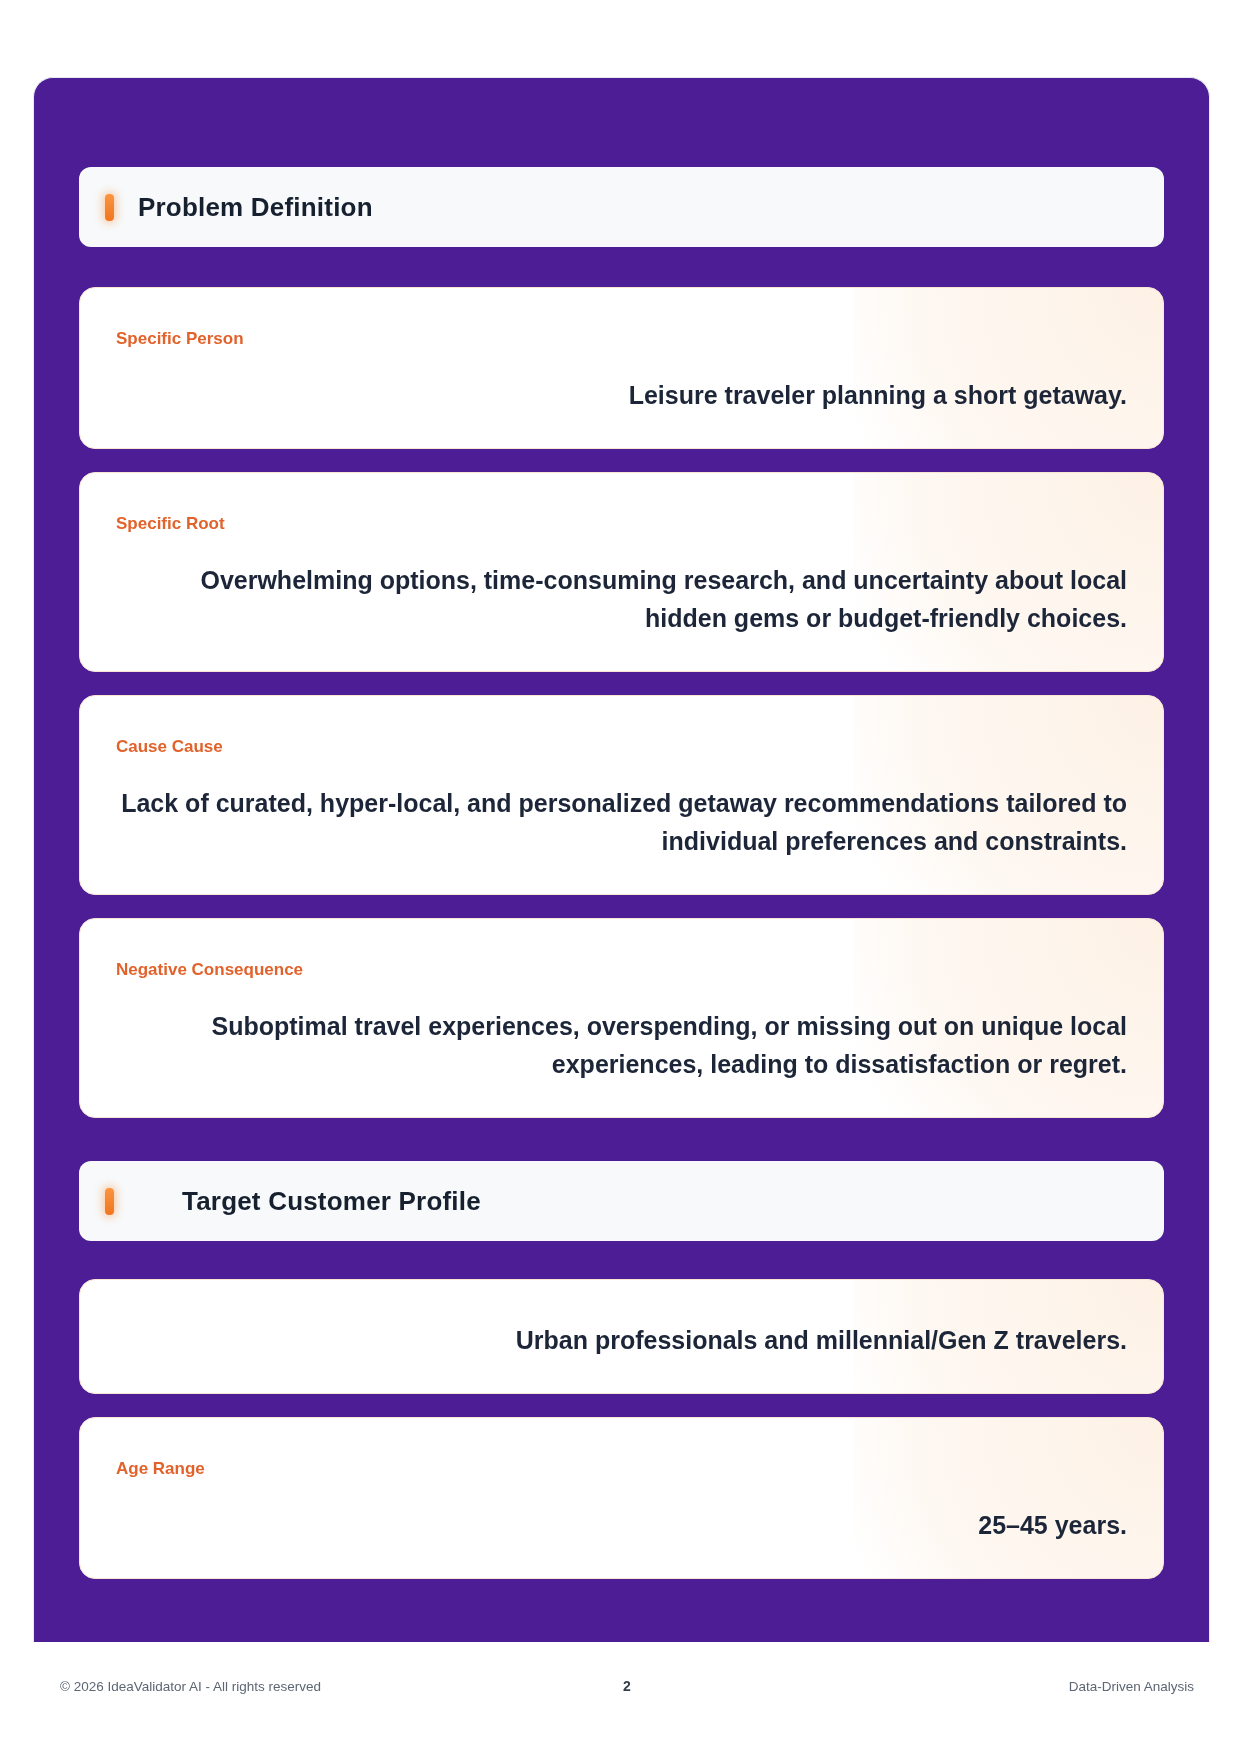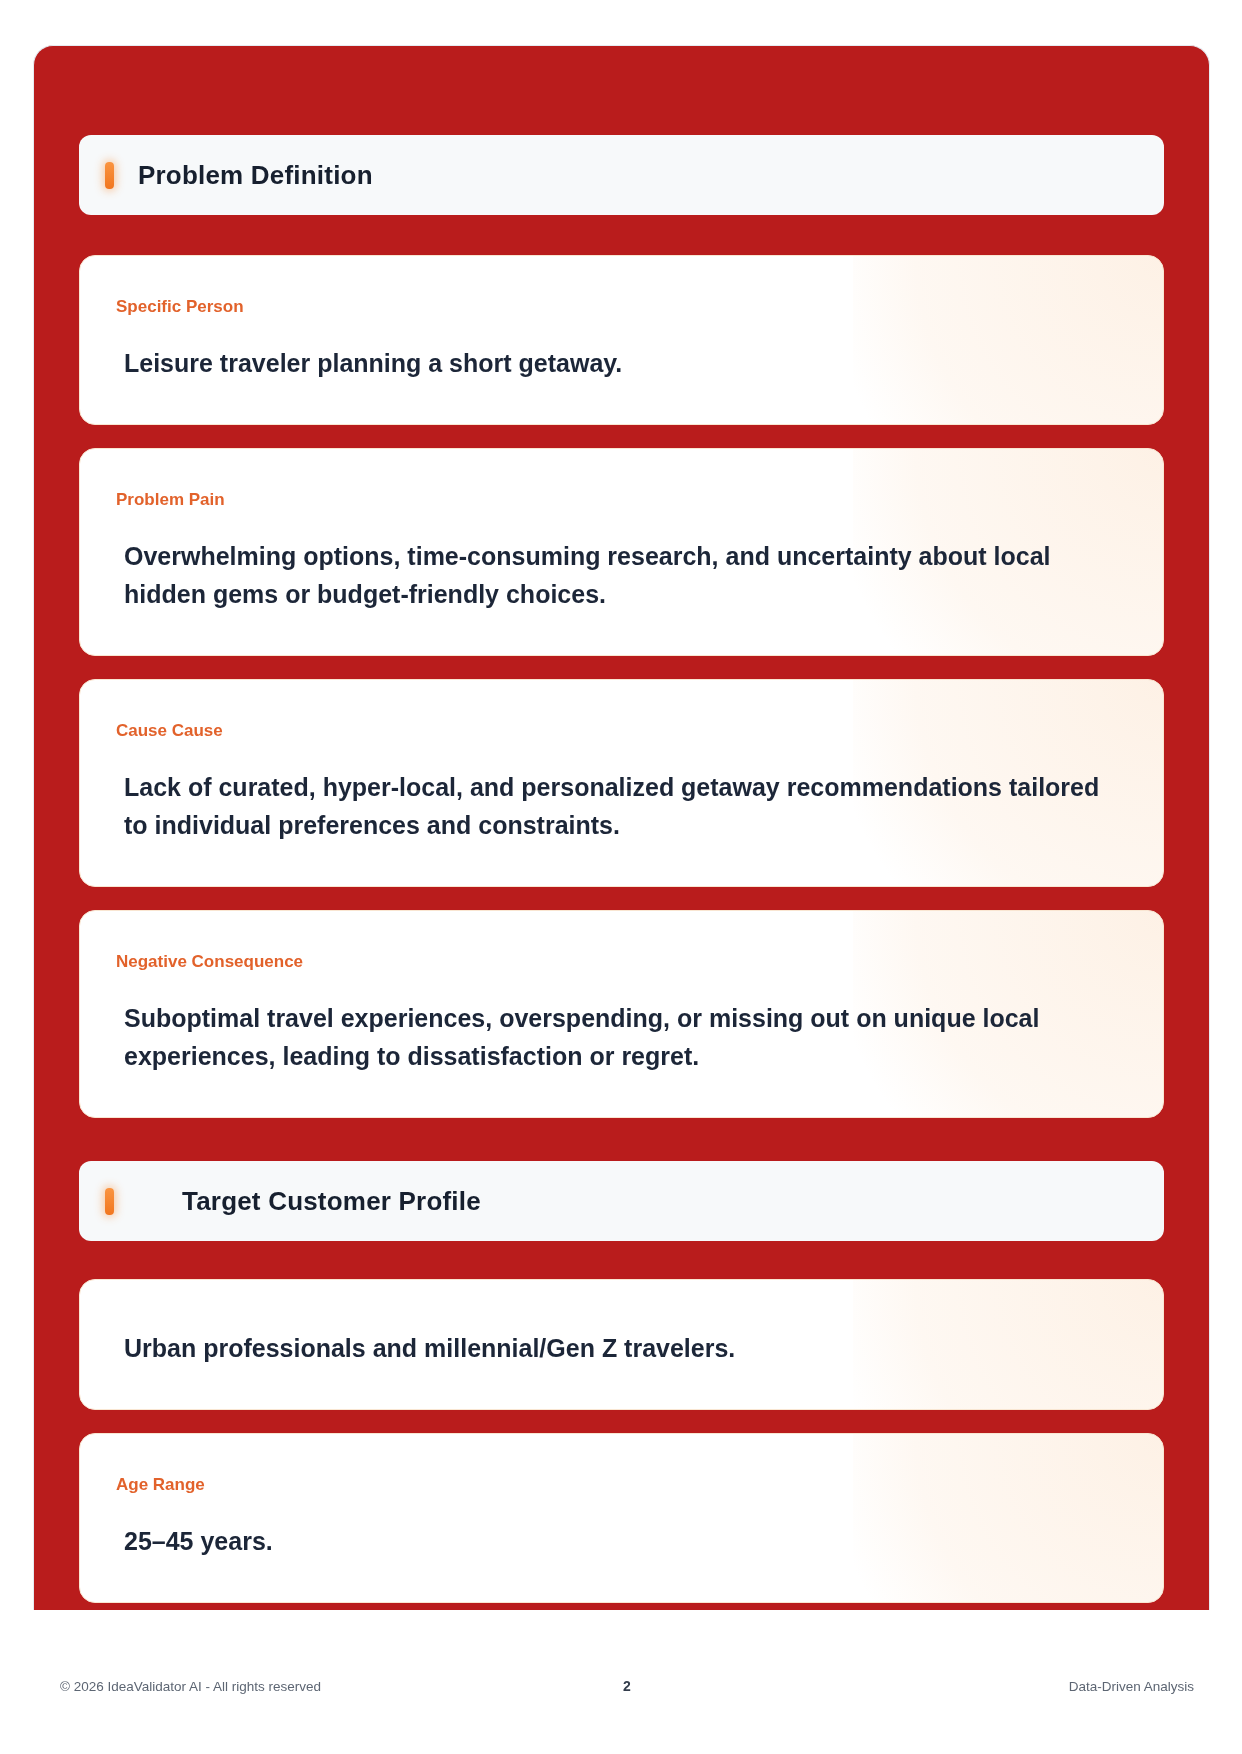--- a/index.html
+++ b/index.html
@@ -6,27 +6,27 @@
   html, body { margin: 0; padding: 0; }
   body {
     width: 1242px; height: 1754px;
     background: #ffffff;
     font-family: "Liberation Sans", sans-serif;
     position: relative;
     overflow: hidden;
   }
   .page-container {
     position: absolute;
-    left: 33px; top: 45px;
+    left: 33px; top: 77px;
     width: 1177px; height: 1565px;
     border: 1.5px solid #E5EBF1;
     border-bottom: none;
     border-radius: 20px 20px 0 0;
     padding: 89px 45px 0 45px;
-    background: #b91c1c;
+    background: #4c1d95;
   }
   .section-header {
     height: 80px;
     background: #F7F9FA;
     border-radius: 12px;
     display: flex;
     align-items: center;
     padding-left: 26px;
     margin-bottom: 40px;
   }
@@ -71,23 +71,24 @@
     font-weight: 700;
     color: #E2622B;
     margin: 0 0 27px 0;
     position: relative;
   }
   .card-text {
     font-size: 25px;
     line-height: 38px;
     font-weight: 600;
     color: #1C2638;
-    margin: 8px;
+    margin: 0;
     position: relative;
     max-width: 1015px;
+    text-align: right;
   }
   .footer {
     position: absolute;
     left: 60px; right: 48px; top: 1676px;
     height: 20px;
     display: flex;
     align-items: center;
     justify-content: space-between;
     font-size: 13.5px;
     color: #5D6673;
@@ -114,21 +115,21 @@
   </div>
 
   <div class="card">
     <div class="card-decor"></div>
     <div class="card-label">Specific Person</div>
     <p class="card-text">Leisure traveler planning a short getaway.</p>
   </div>
 
   <div class="card">
     <div class="card-decor"></div>
-    <div class="card-label">Problem Pain</div>
+    <div class="card-label">Specific Root</div>
     <p class="card-text">Overwhelming options, time-consuming research, and uncertainty about local hidden gems or budget-friendly choices.</p>
   </div>
 
   <div class="card">
     <div class="card-decor"></div>
     <div class="card-label">Cause Cause</div>
     <p class="card-text">Lack of curated, hyper-local, and personalized getaway recommendations tailored to individual preferences and constraints.</p>
   </div>
 
   <div class="card">

